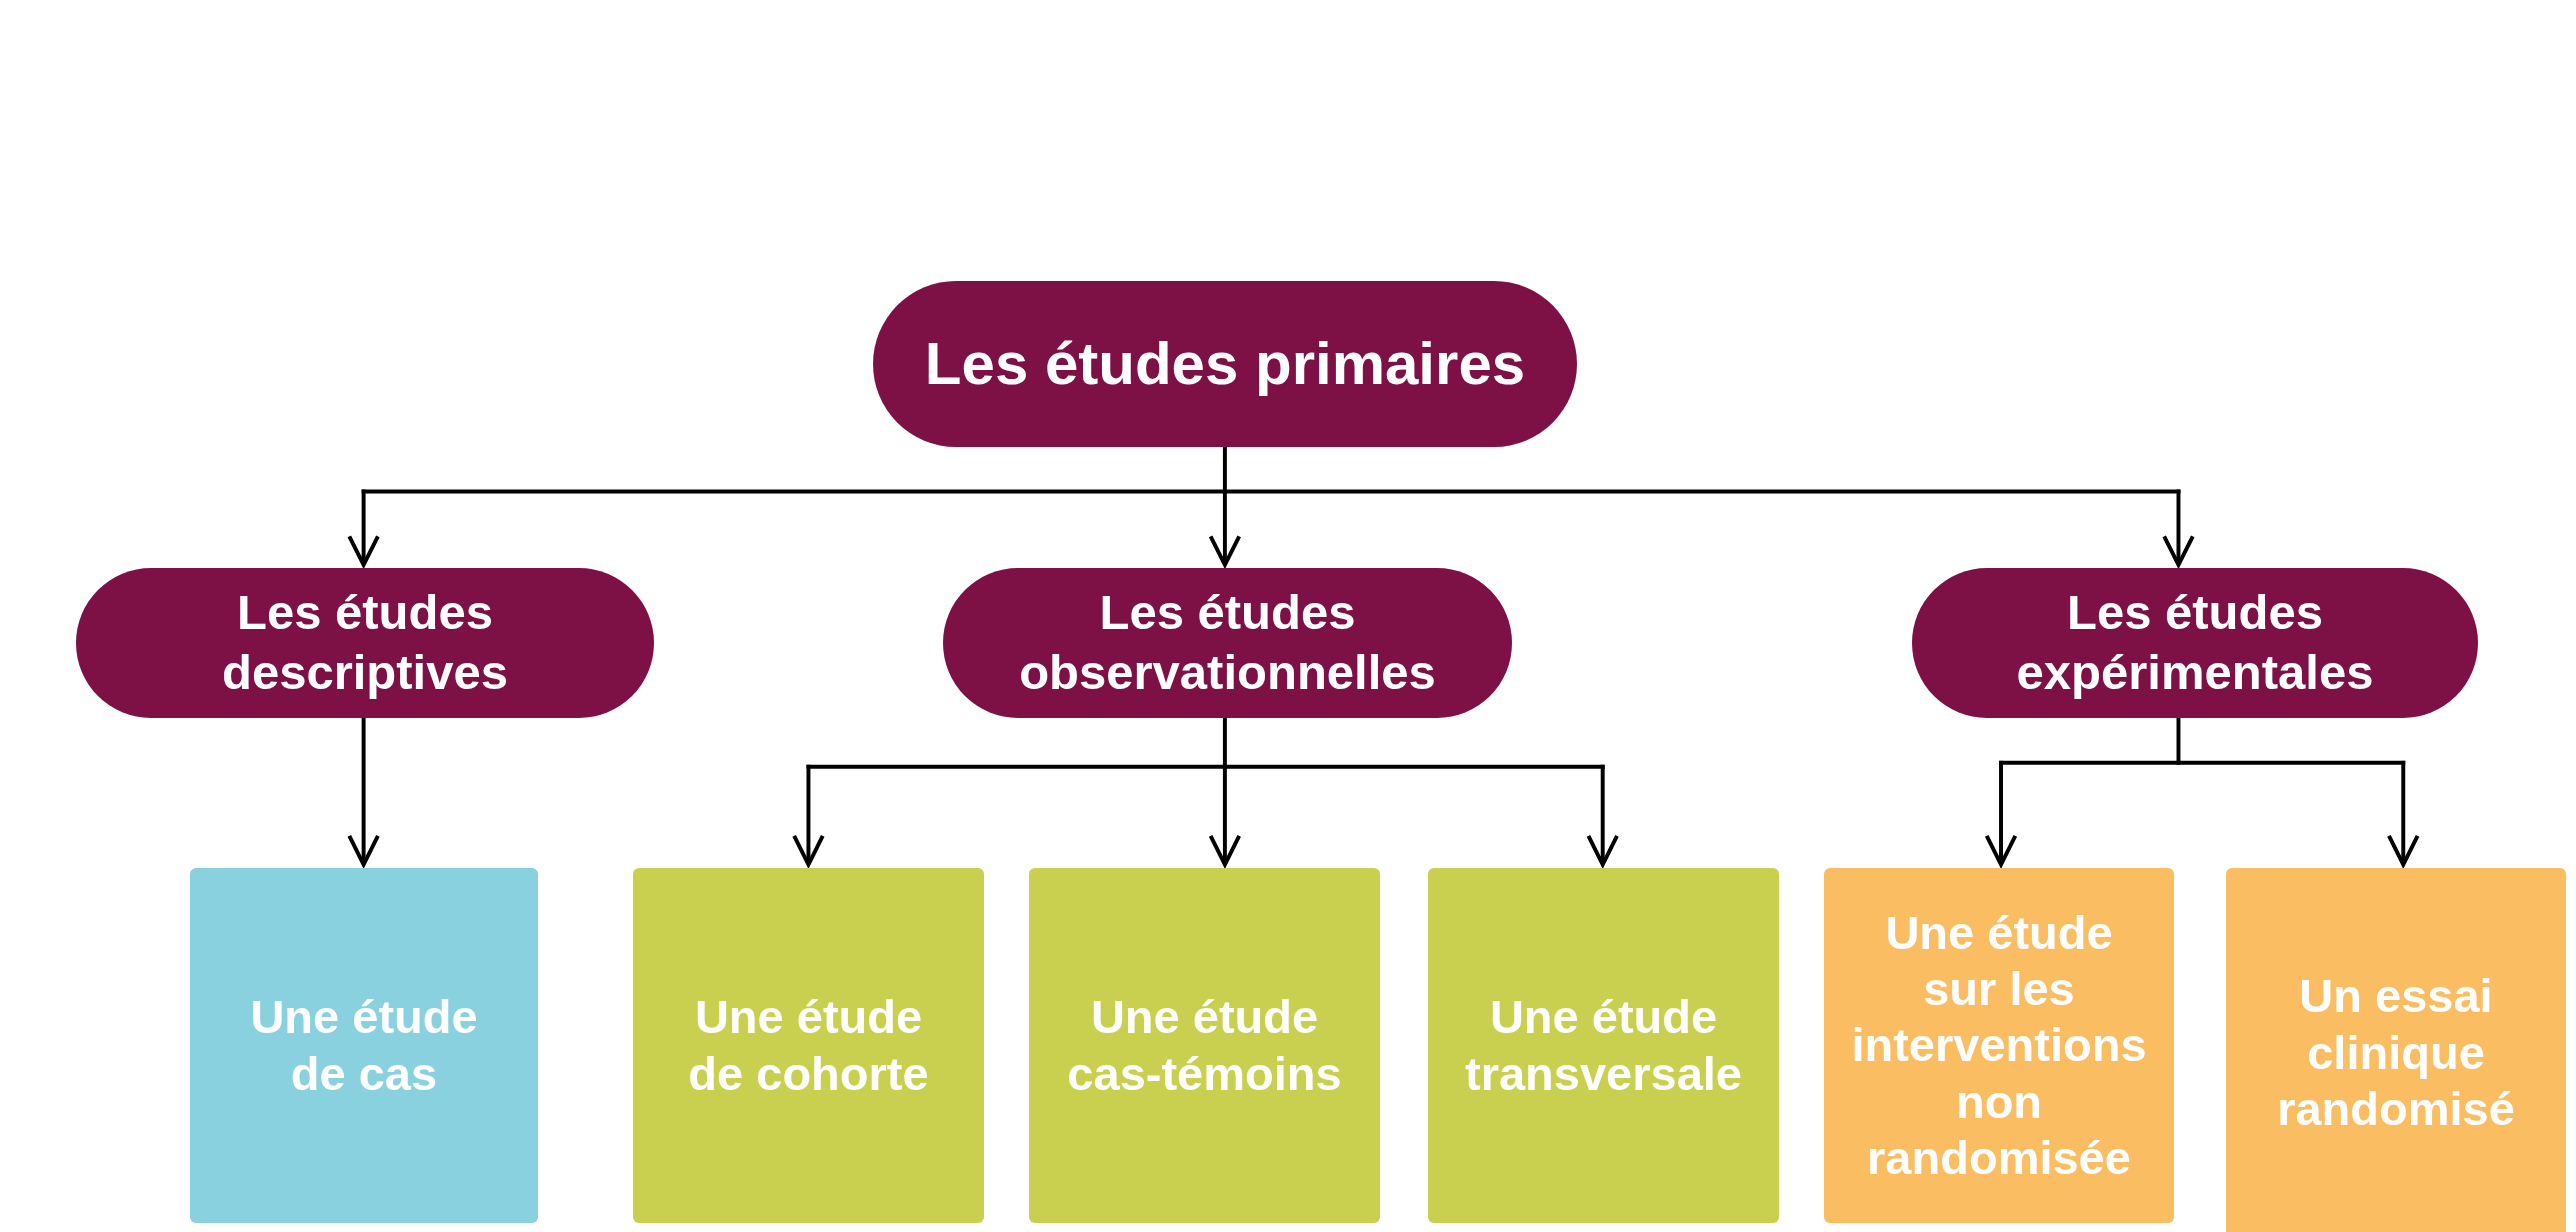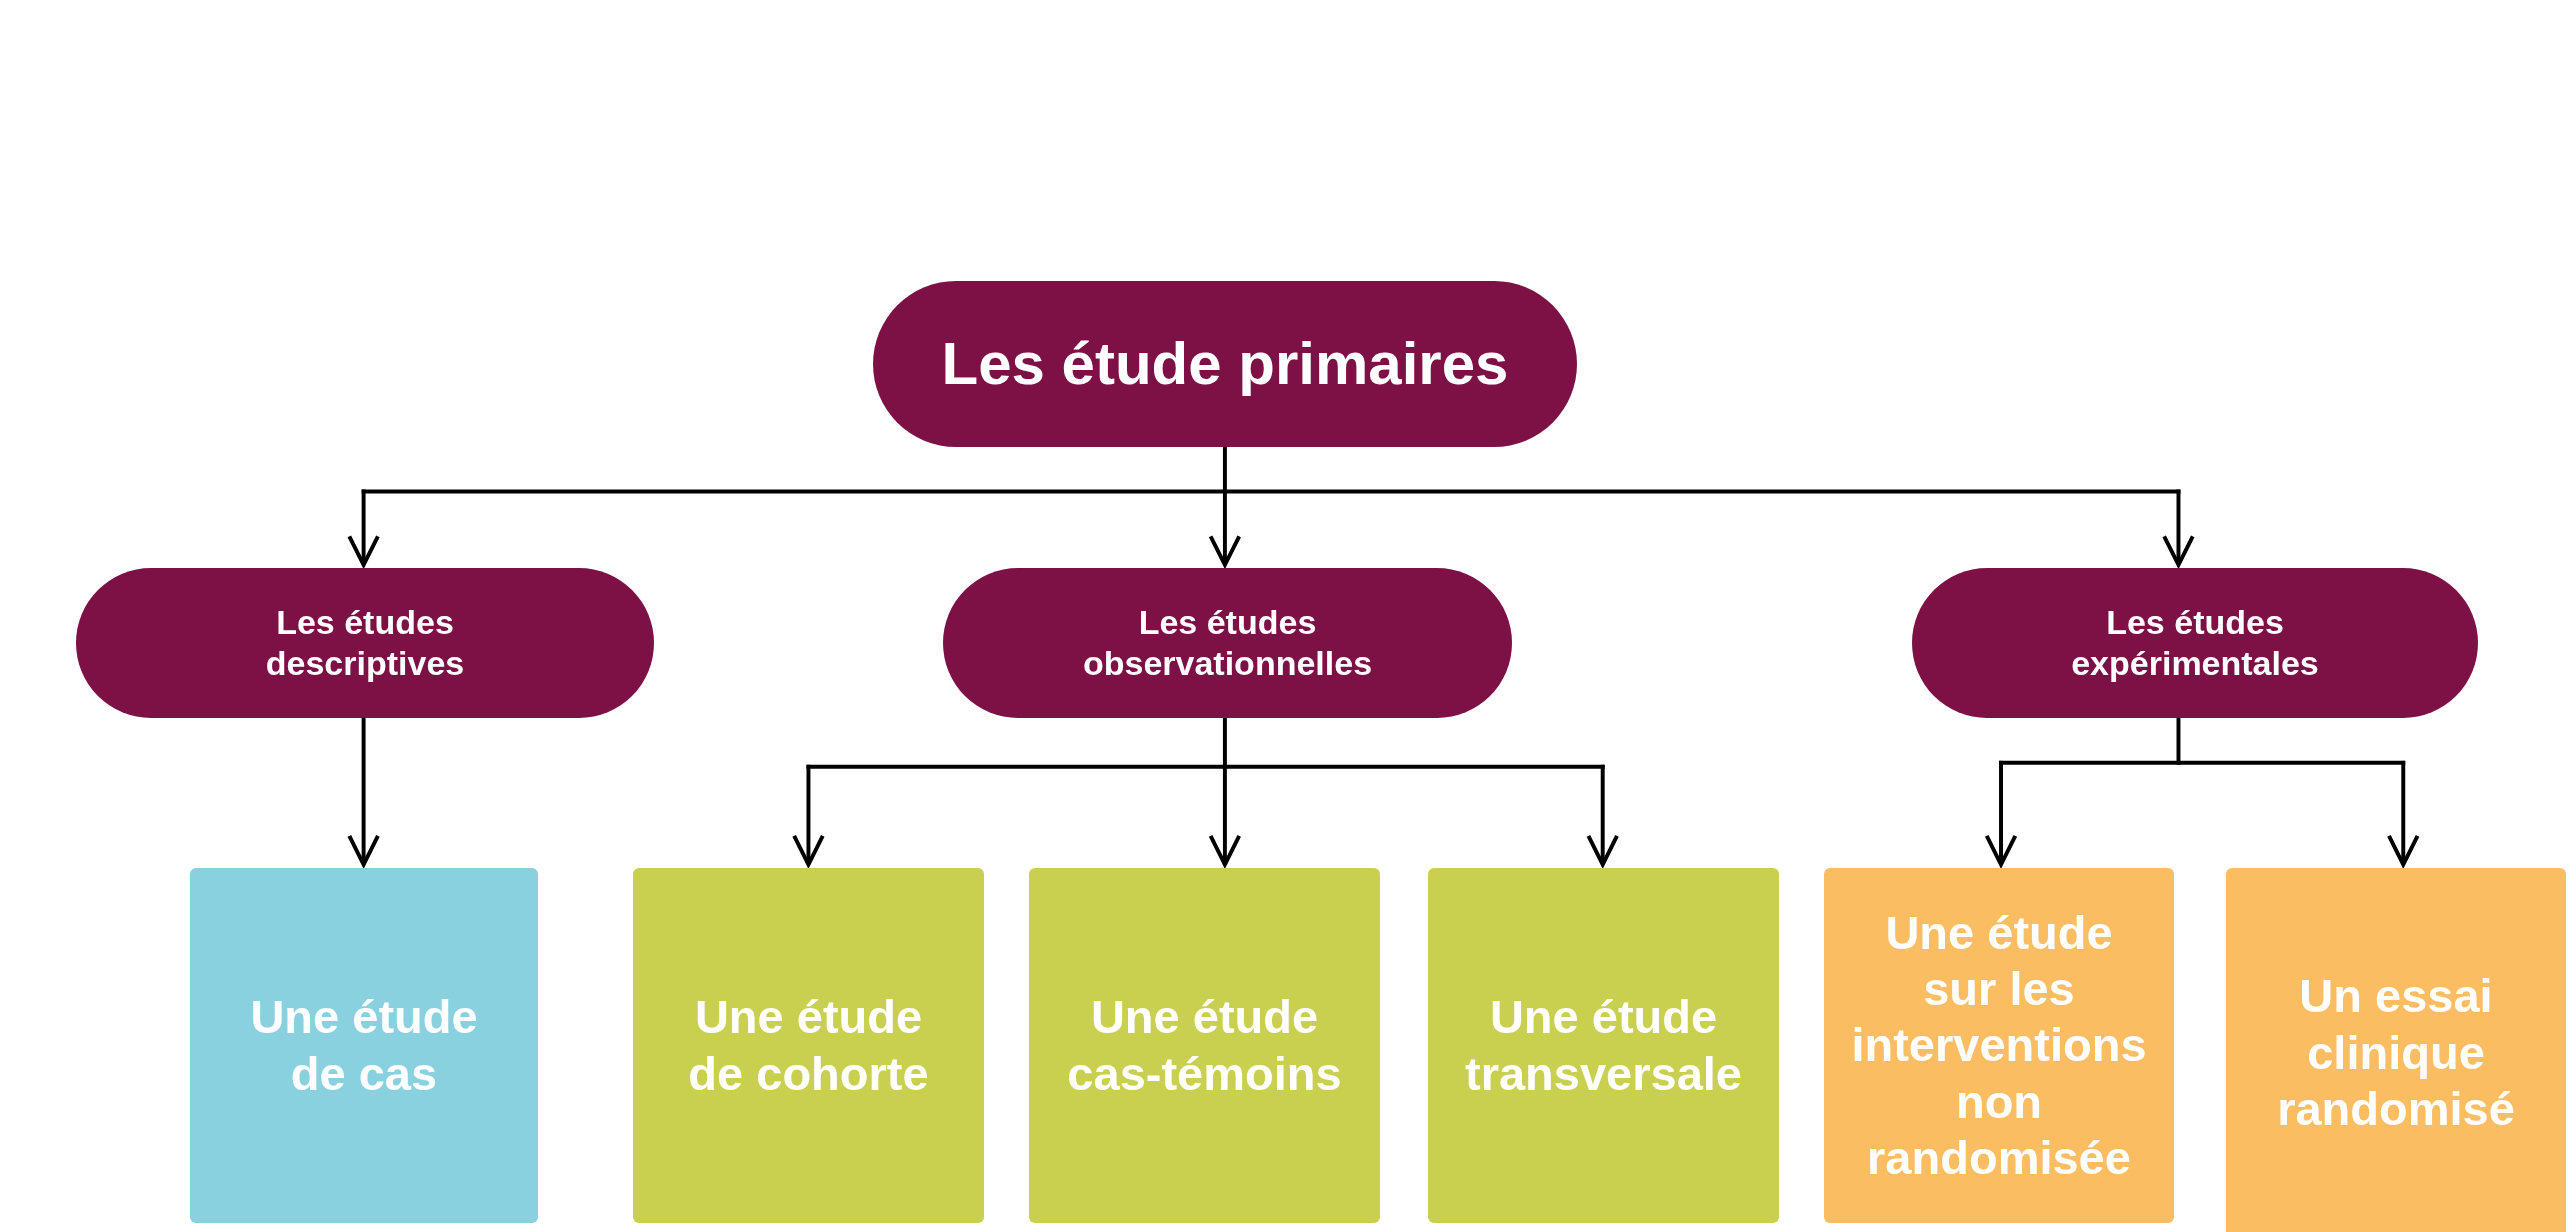--- a/index.html
+++ b/index.html
@@ -33,21 +33,21 @@
     white-space:pre-line;
     color:var(--text,#fff);
     font-weight:bold;
     line-height:1.22;
     border-radius:6px;
   }
   .pill{
     background:var(--maroon,#7D1145);
   }
   .root{font-size:60px;}
-  .branch{font-size:34px;text-align:center;}
+  .branch{font-size:49px;text-align:center;}
   .leaf{font-size:47px;line-height:1.2;}
   .leaf[data-color="blue"]{background:var(--blue,#8AD1E0);}
   .leaf[data-color="green"]{background:var(--green,#C9D04F);}
   .leaf[data-color="orange"]{background:var(--orange,#FABD62);}
 </style>
 </head>
 <body>
 
 <div class="stage">
 
@@ -73,21 +73,21 @@
     <polyline points="2015,1062 2032,1096 2049,1062"></polyline>
 
     <path d="M2762 908 V967"></path>
     <path d="M2537 967 H3047"></path>
     <path d="M2537 967 V1092"></path>
     <path d="M3047 967 V1092"></path>
     <polyline points="2520,1062 2537,1096 2554,1062"></polyline>
     <polyline points="3030,1062 3047,1096 3064,1062"></polyline>
   </svg>
 
-  <div class="node pill root" style="left:873px;top:281px;width:704px;height:166px;border-radius:84px;">Les étude primaires</div>
+  <div class="node pill root" style="left:873px;top:281px;width:704px;height:166px;border-radius:84px;">Les études primaires</div>
 
   <div class="node pill branch" style="left:76px;top:568px;width:578px;height:150px;border-radius:75px;">Les études
 descriptives</div>
   <div class="node pill branch" style="left:943px;top:568px;width:569px;height:150px;border-radius:75px;">Les études
 observationnelles</div>
   <div class="node pill branch" style="left:1912px;top:568px;width:566px;height:150px;border-radius:75px;">Les études
 expérimentales</div>
 
   <div class="node leaf" style="left:190px;top:868px;width:348px;height:355px;" data-color="blue">Une étude
 de cas</div>

